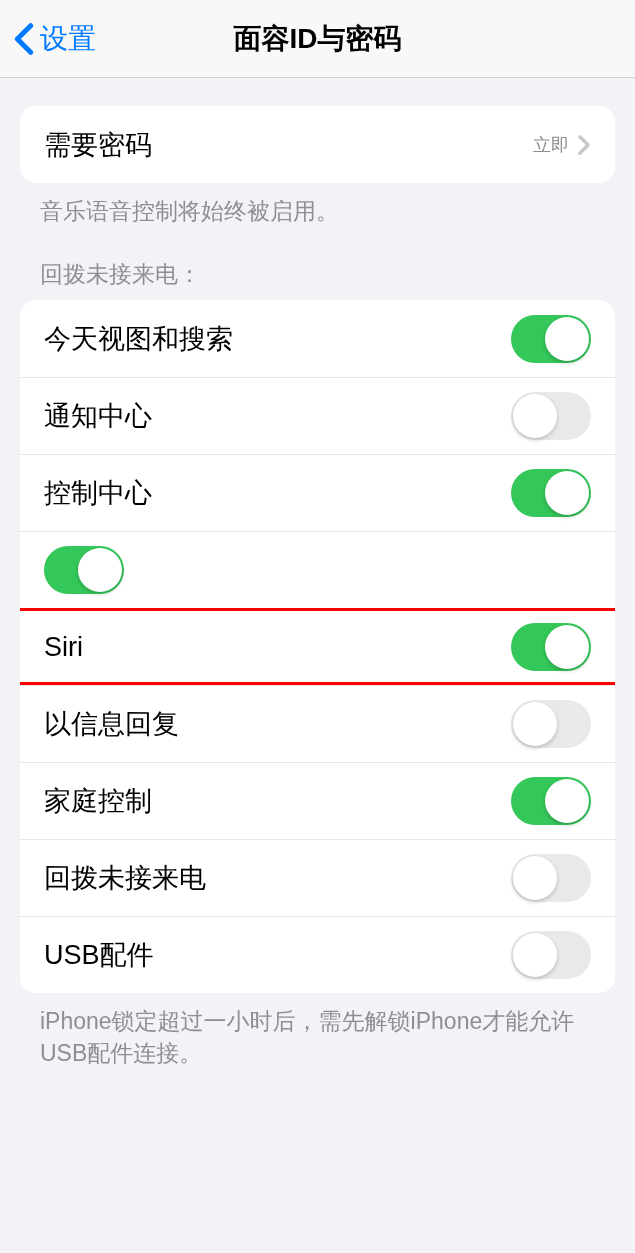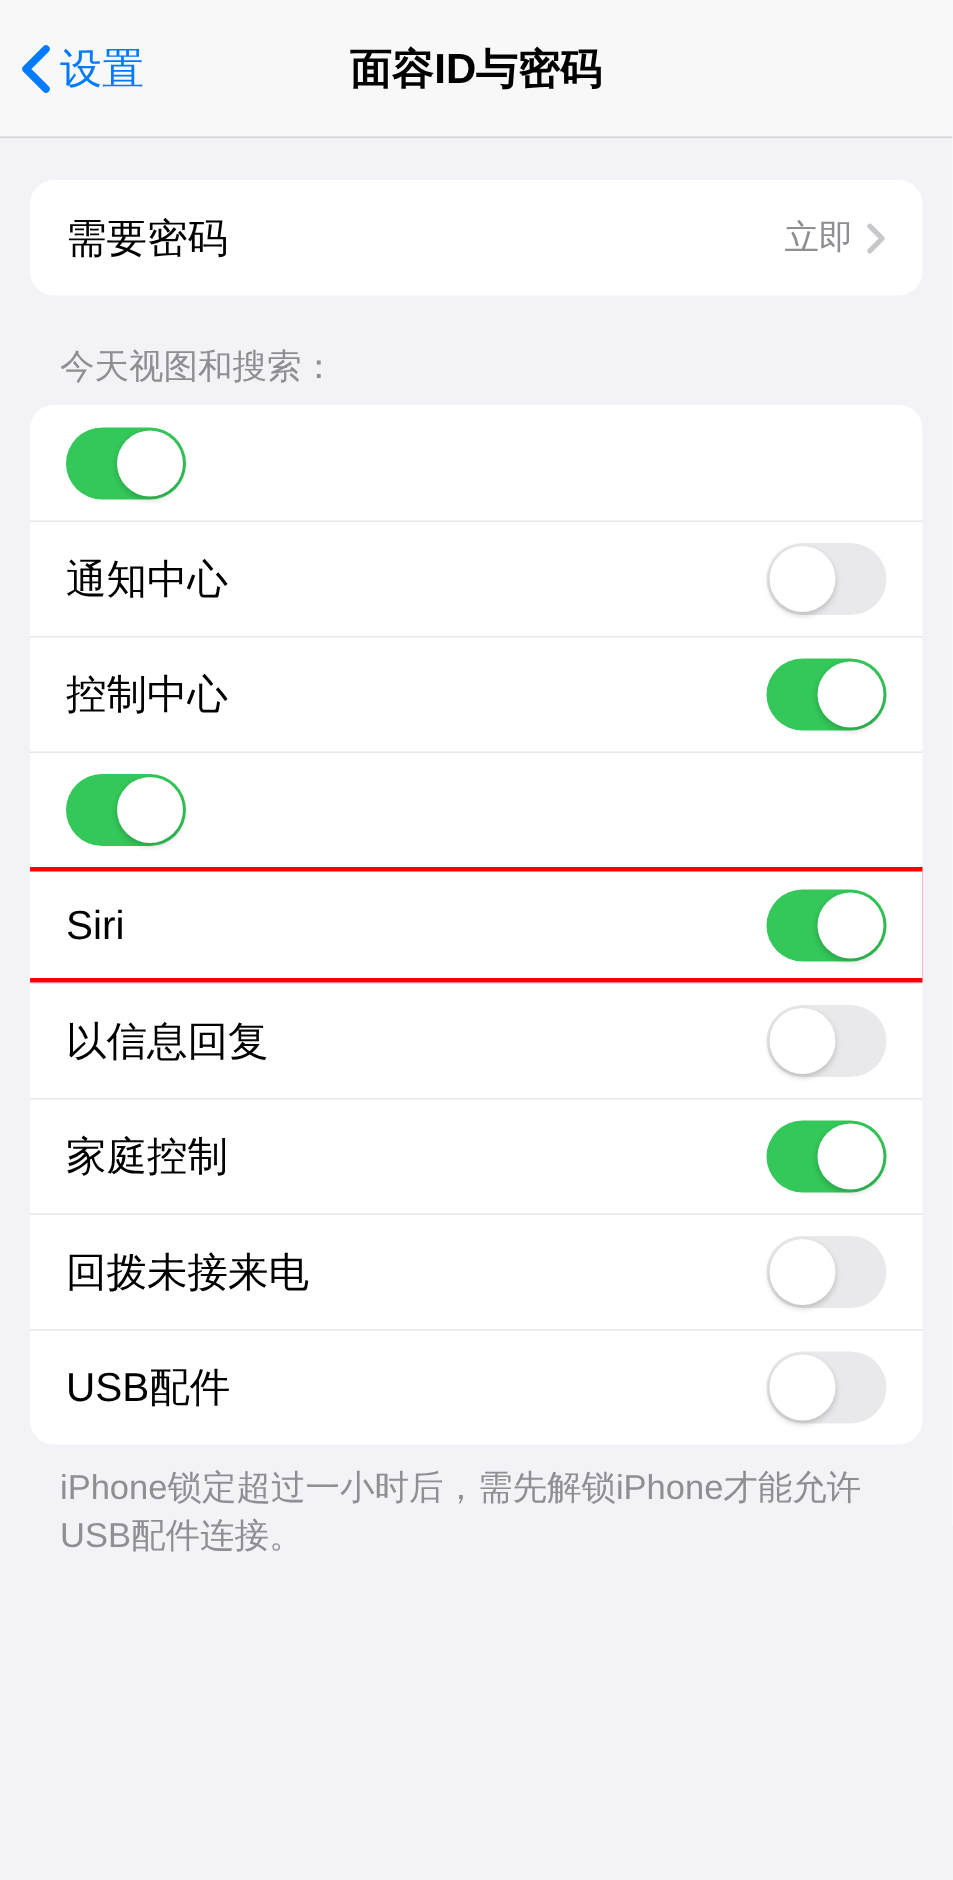--- a/index.html
+++ b/index.html
@@ -11,21 +11,21 @@
     body {
       font-family: -apple-system, BlinkMacSystemFont, "Helvetica Neue", sans-serif;
       background: #f2f2f7;
       width: 635px;
       height: 1253px;
       overflow: hidden;
     }
     .navbar {
       display: flex;
       align-items: center;
-      height: 92px;
+      height: 78px;
       background: #f8f8f8;
       border-bottom: 1px solid #d1d1d6;
       position: relative;
     }
     .back-button {
       display: flex;
       align-items: center;
       padding-left: 14px;
       color: #007aff;
       font-size: 28px;
@@ -66,21 +66,21 @@
     }
     .row + .row {
       border-top: 1px solid #e5e5ea;
       gap: 24px;
     }
     .row-label {
       flex: 1;
     }
     .row-value {
       color: #8e8e93;
-      font-size: 23px;
+      font-size: 18px;
       margin-right: 8px;
     }
     .disclosure-chevron {
       width: 14px;
       height: 22px;
     }
     .toggle {
       width: 80px;
       height: 48px;
       border-radius: 24px;
@@ -166,26 +166,28 @@
     <div class="row">
       <span class="row-label">需要密码</span>
       <span class="row-value">立即</span>
       <svg class="disclosure-chevron" viewBox="0 0 10 16" fill="none">
         <path d="M2 2 L8 8 L2 14" stroke="#c7c7cc" stroke-width="2.5" stroke-linecap="round" stroke-linejoin="round"></path>
       </svg>
     </div>
   </div>
 
 
-
-  <div class="header-text">今天视图和搜索：</div>
+  <div class="footer-text">音乐语音控制将始终被启用。</div>
+
+  <div class="header-text">回拨未接来电：</div>
 
   <div class="group-lockscreen">
 
     <div class="row">
+      <span class="row-label">今天视图和搜索</span>
       <div class="toggle on">
           <div class="toggle-knob"></div>
         </div>
     </div>
 
     <div class="row">
       <span class="row-label">通知中心</span>
       <div class="toggle off">
           <div class="toggle-knob"></div>
         </div>

